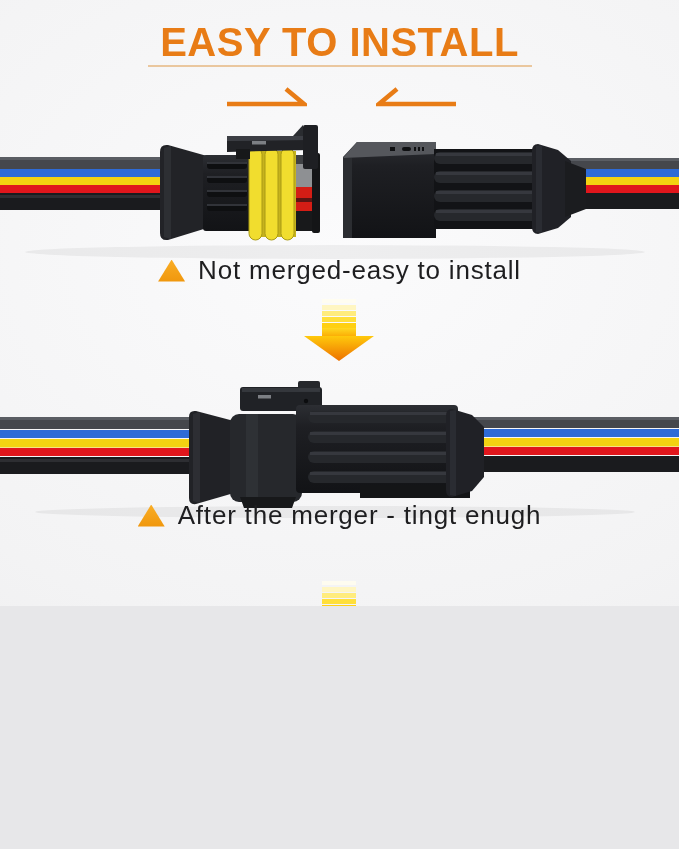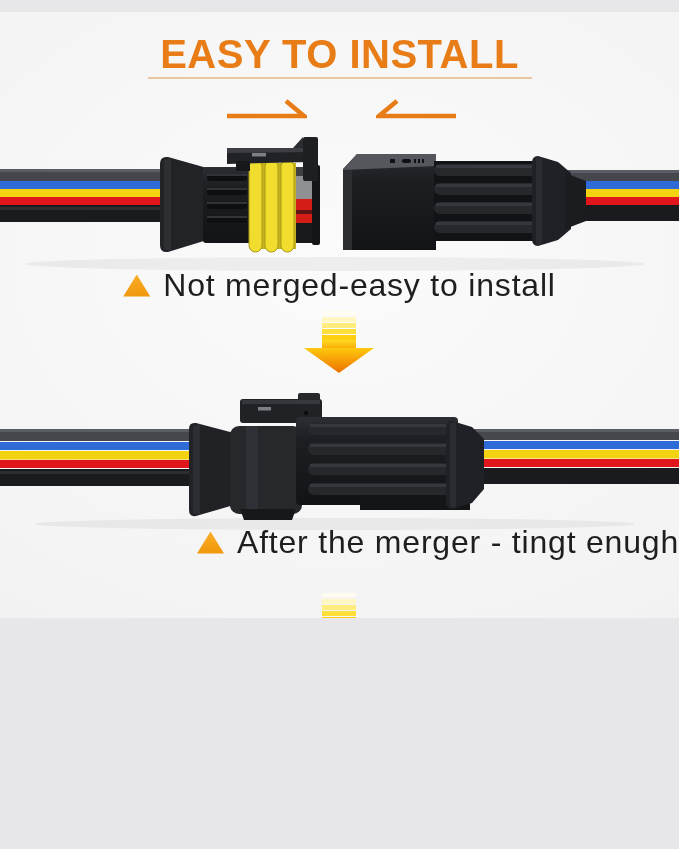--- a/index.html
+++ b/index.html
@@ -1,38 +1,38 @@
 <!DOCTYPE html>
 <html style="--accent-orange: #e87c16; --underline-orange: #e0a055; --bullet-orange: #f9ad25; --caption-text: #1e1e20; --arrow-top: #fffdf0; --arrow-mid: #ffd012; --arrow-bottom: #ed7100; --wire-gray: #45474c; --wire-blue: #2e6bd6; --wire-yellow: #f3d211; --wire-red: #e0161c; --wire-black: #1a1b1e; --connector-black: #1e1f23; --seal-yellow: #f1dd2e; --tip-red: #d41d15; --tip-gray: #8e9093;"><head>
 <meta charset="utf-8">
 <style>
   html,body{margin:0;padding:0;background:#e7e7e9;}
   .canvas{
-    position:relative;width:679px;height:606px;margin:12px auto;overflow:hidden;
+    position:relative;width:679px;height:606px;margin:0 auto;overflow:hidden;
     background:radial-gradient(140% 115% at 50% 42%, #fbfbfc 0%, #f3f3f4 55%, #e9e9eb 100%);
     font-family:"Liberation Sans", sans-serif;
   }
   .title{
     position:absolute;top:20px;left:0;right:0;margin:0;text-align:center;
     font-size:40px;font-weight:bold;letter-spacing:.5px;color:var(--accent-orange,#e87c16);
   }
   .title-underline{
     position:absolute;top:65px;left:148px;width:384px;height:2px;
     background:var(--underline-orange,#e0a055);opacity:.55;
   }
   .photo{position:absolute;left:0;width:679px;display:block;}
   .photo-1{top:111px;height:152px;}
   .photo-2{top:381px;height:140px;}
   .photo-3{top:656px;height:160px;}
   .caption{
     position:absolute;left:0;right:0;display:flex;align-items:center;justify-content:center;
-    gap:13px;font-size:32px;letter-spacing:.8px;color:var(--caption-text,#1e1e20);
+    gap:13px;font-size:26px;letter-spacing:.8px;color:var(--caption-text,#1e1e20);
   }
   .caption-1{top:255px;}
-  .caption-2{top:512px;justify-content:flex-end;}
+  .caption-2{top:500px;}
   .caption-3{top:802px;transform:translateX(10px);}
   .tri{
     width:27px;height:22px;flex:0 0 auto;
     background:linear-gradient(180deg,var(--bullet-orange,#f9ad25),#f0970d);
     clip-path:polygon(50% 0,100% 100%,0 100%);
   }
   .arrow{position:absolute;left:302px;width:74px;height:64px;}
   .arrow-1{top:299px;}
   .arrow-2{top:581px;}
   .mark{position:absolute;width:82px;height:20px;}

